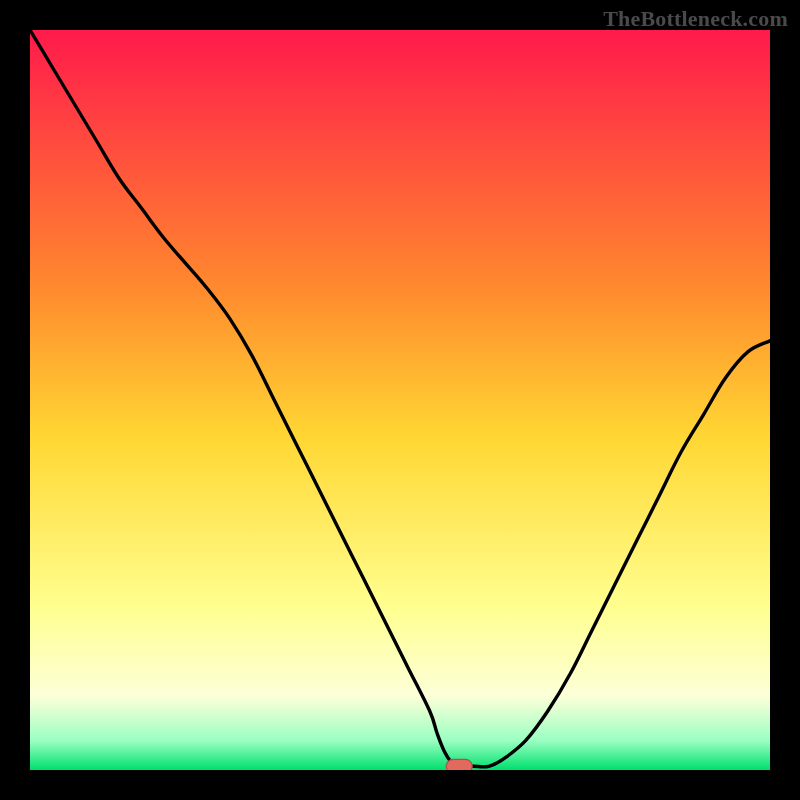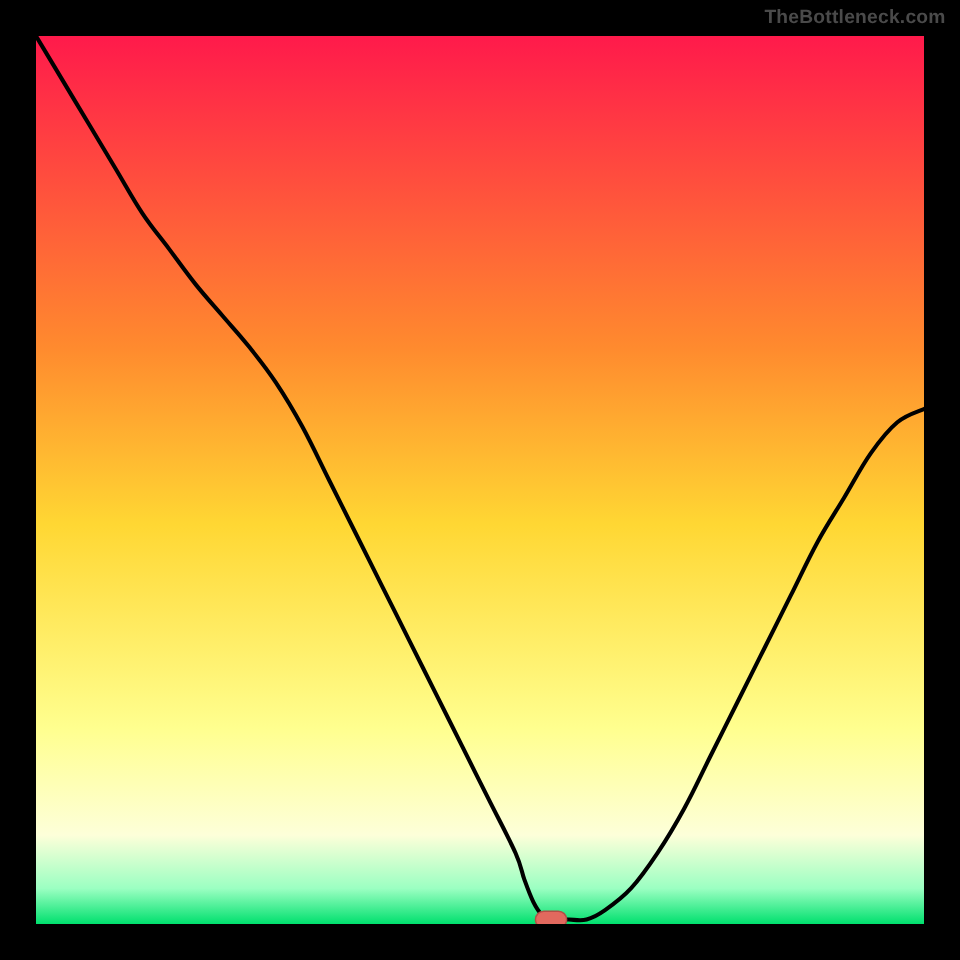--- a/index.html
+++ b/index.html
@@ -15,25 +15,26 @@
     position: relative;
     width: 800px;
     height: 800px;
     background: #000;
   }
   .watermark {
     position: absolute;
     top: 6px;
     right: 12px;
     color: #4a4a4a;
-    font-size: 16px;
+    font-size: 22px;
     font-weight: 600;
     letter-spacing: 0.2px;
     z-index: 20;
     user-select: none;
+    font-family: Liberation Serif, serif;
   }
   .plot-wrap {
     position: absolute;
     left: 30px;
     top: 30px;
     width: 740px;
     height: 740px;
   }
   svg {
     display: block;

